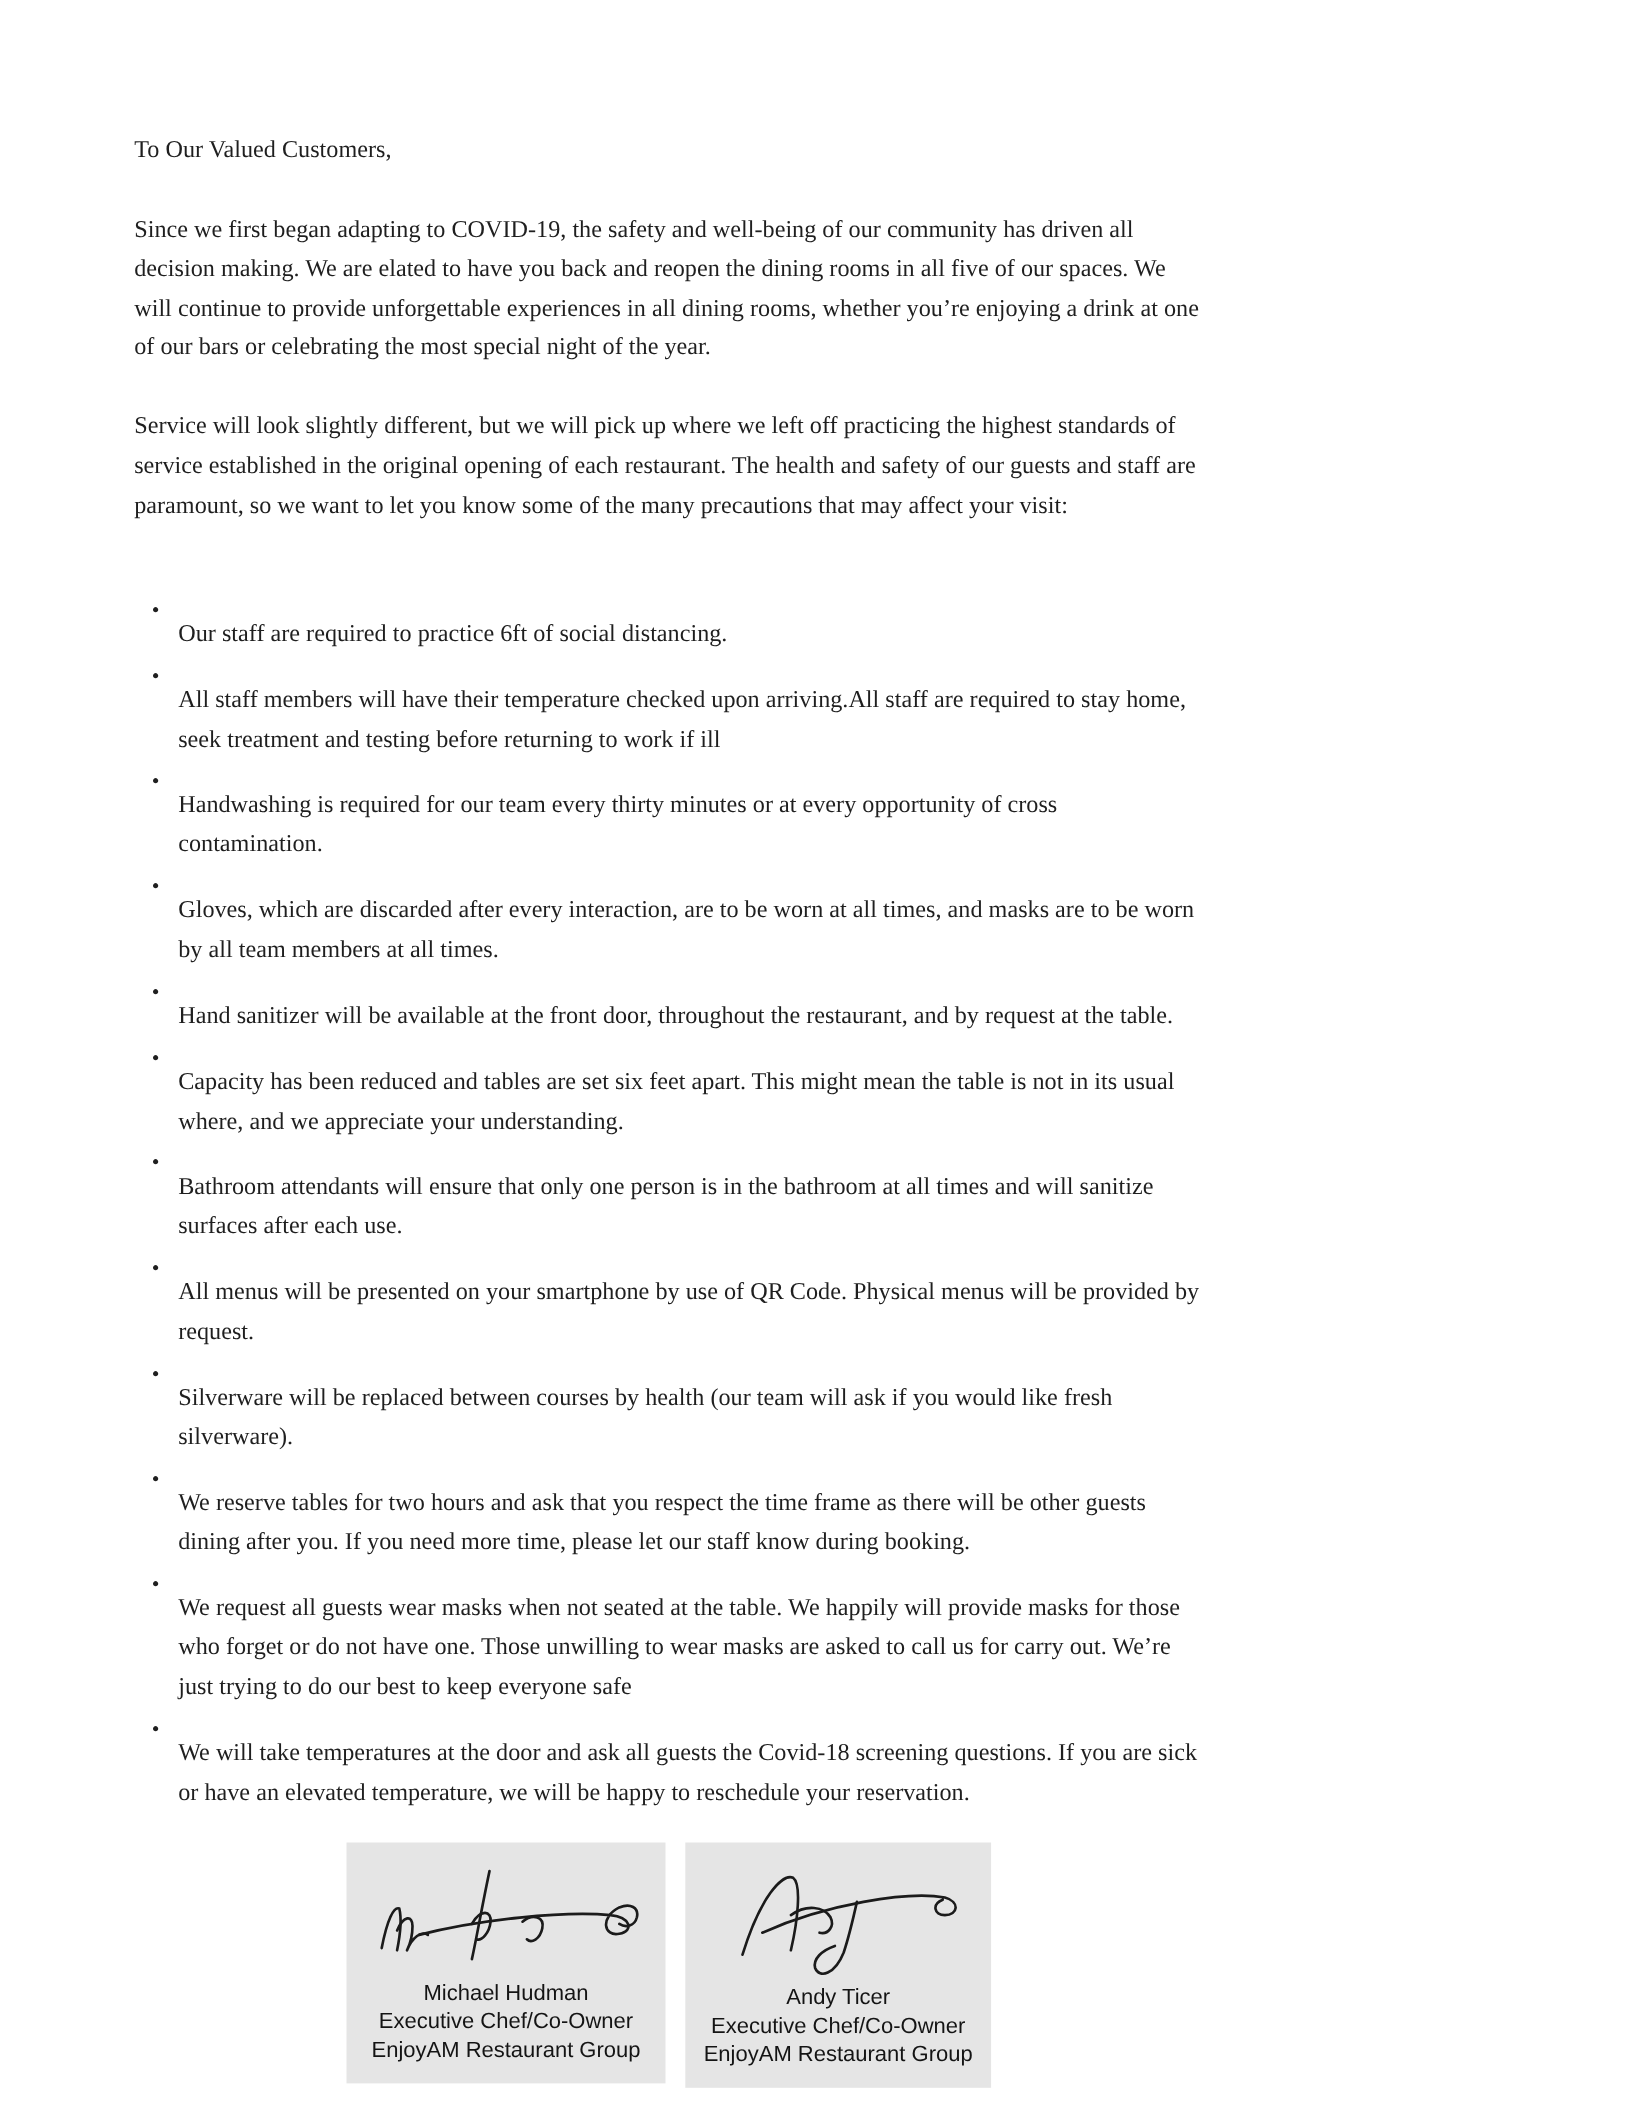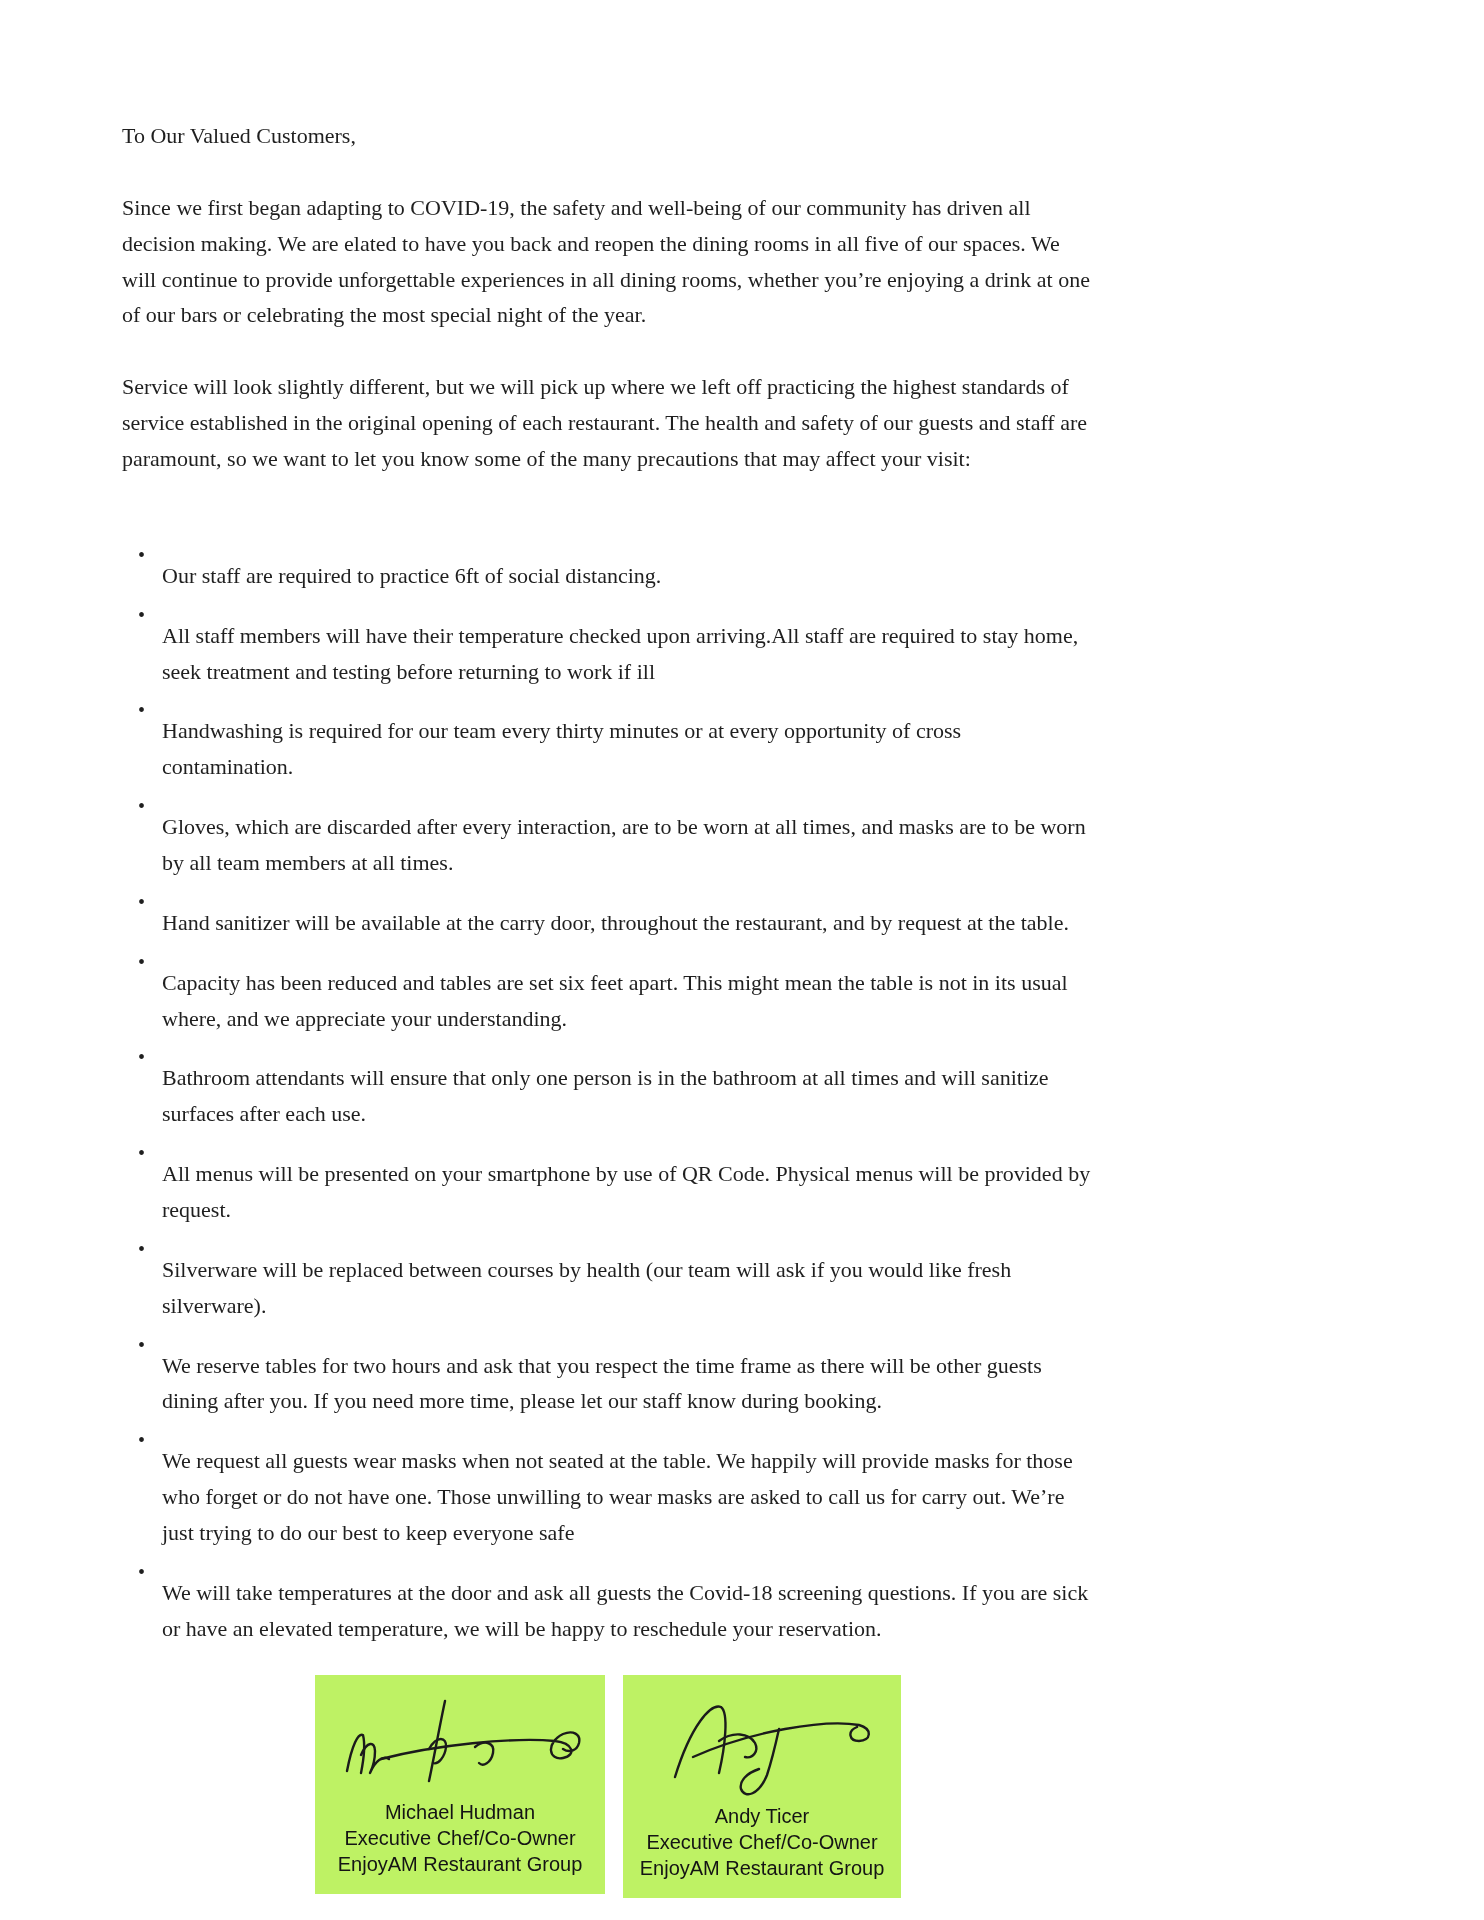--- a/index.html
+++ b/index.html
@@ -38,21 +38,21 @@
   .bullet-text { flex: 1 1 auto; margin-top: 21px; }
   .signatures {
     display: flex;
     justify-content: center;
     align-items: flex-start;
     gap: 18px;
     margin-top: 28px;
     width: 972px;
   }
   .signature-block {
-    background: #bef264;
+    background: #e5e5e5;
     padding: 14px 10px 16px 10px;
     text-align: center;
   }
   .signature-svg { display: block; margin: 0 auto; }
   .sig-caption {
     font-family: "Liberation Sans", "DejaVu Sans", sans-serif;
     font-size: 20px;
     line-height: 1.32;
     color: #141414;
   }
@@ -82,21 +82,21 @@
       <li class="bullet-item">
         <span class="bullet-marker">•</span>
         <span class="bullet-text">Handwashing is required for our team every thirty minutes or at every opportunity of cross contamination.</span>
       </li>
       <li class="bullet-item">
         <span class="bullet-marker">•</span>
         <span class="bullet-text">Gloves, which are discarded after every interaction, are to be worn at all times, and masks are to be worn by all team members at all times.</span>
       </li>
       <li class="bullet-item">
         <span class="bullet-marker">•</span>
-        <span class="bullet-text">Hand sanitizer will be available at the carry door, throughout the restaurant, and by request at the table.</span>
+        <span class="bullet-text">Hand sanitizer will be available at the front door, throughout the restaurant, and by request at the table.</span>
       </li>
       <li class="bullet-item">
         <span class="bullet-marker">•</span>
         <span class="bullet-text">Capacity has been reduced and tables are set six feet apart. This might mean the table is not in its usual where, and we appreciate your understanding.</span>
       </li>
       <li class="bullet-item">
         <span class="bullet-marker">•</span>
         <span class="bullet-text">Bathroom attendants will ensure that only one person is in the bathroom at all times and will sanitize surfaces after each use.</span>
       </li>
       <li class="bullet-item">

